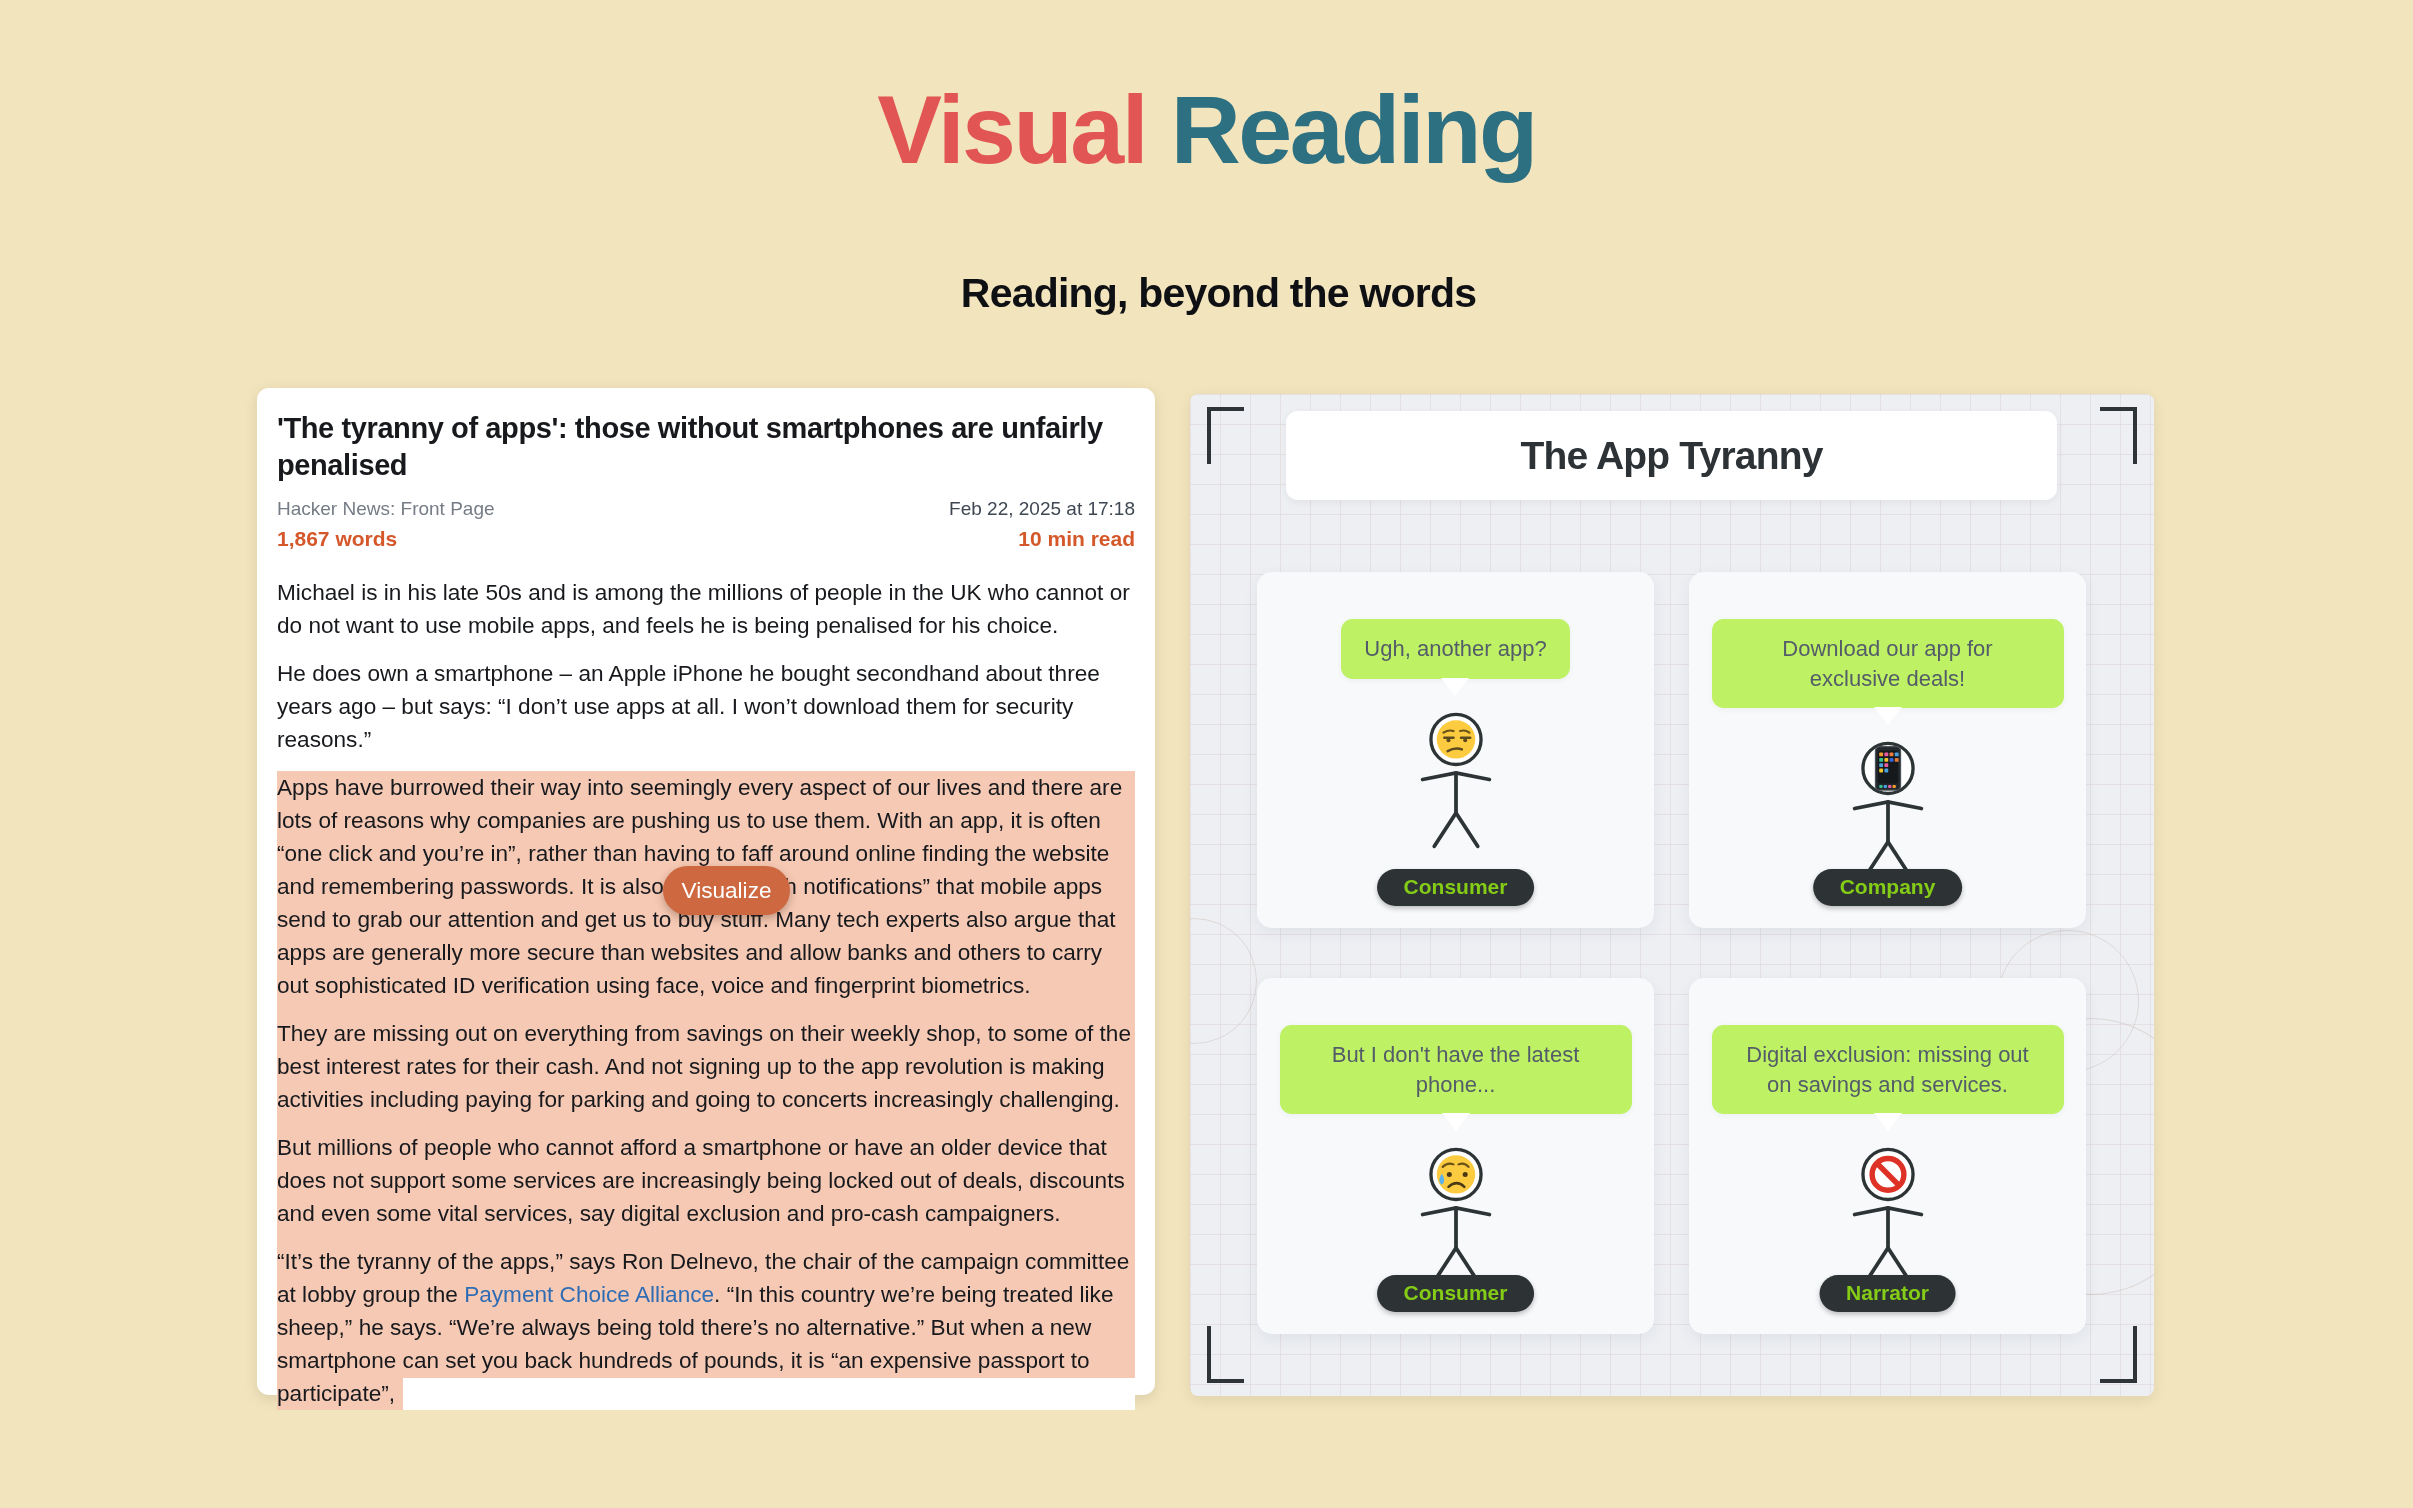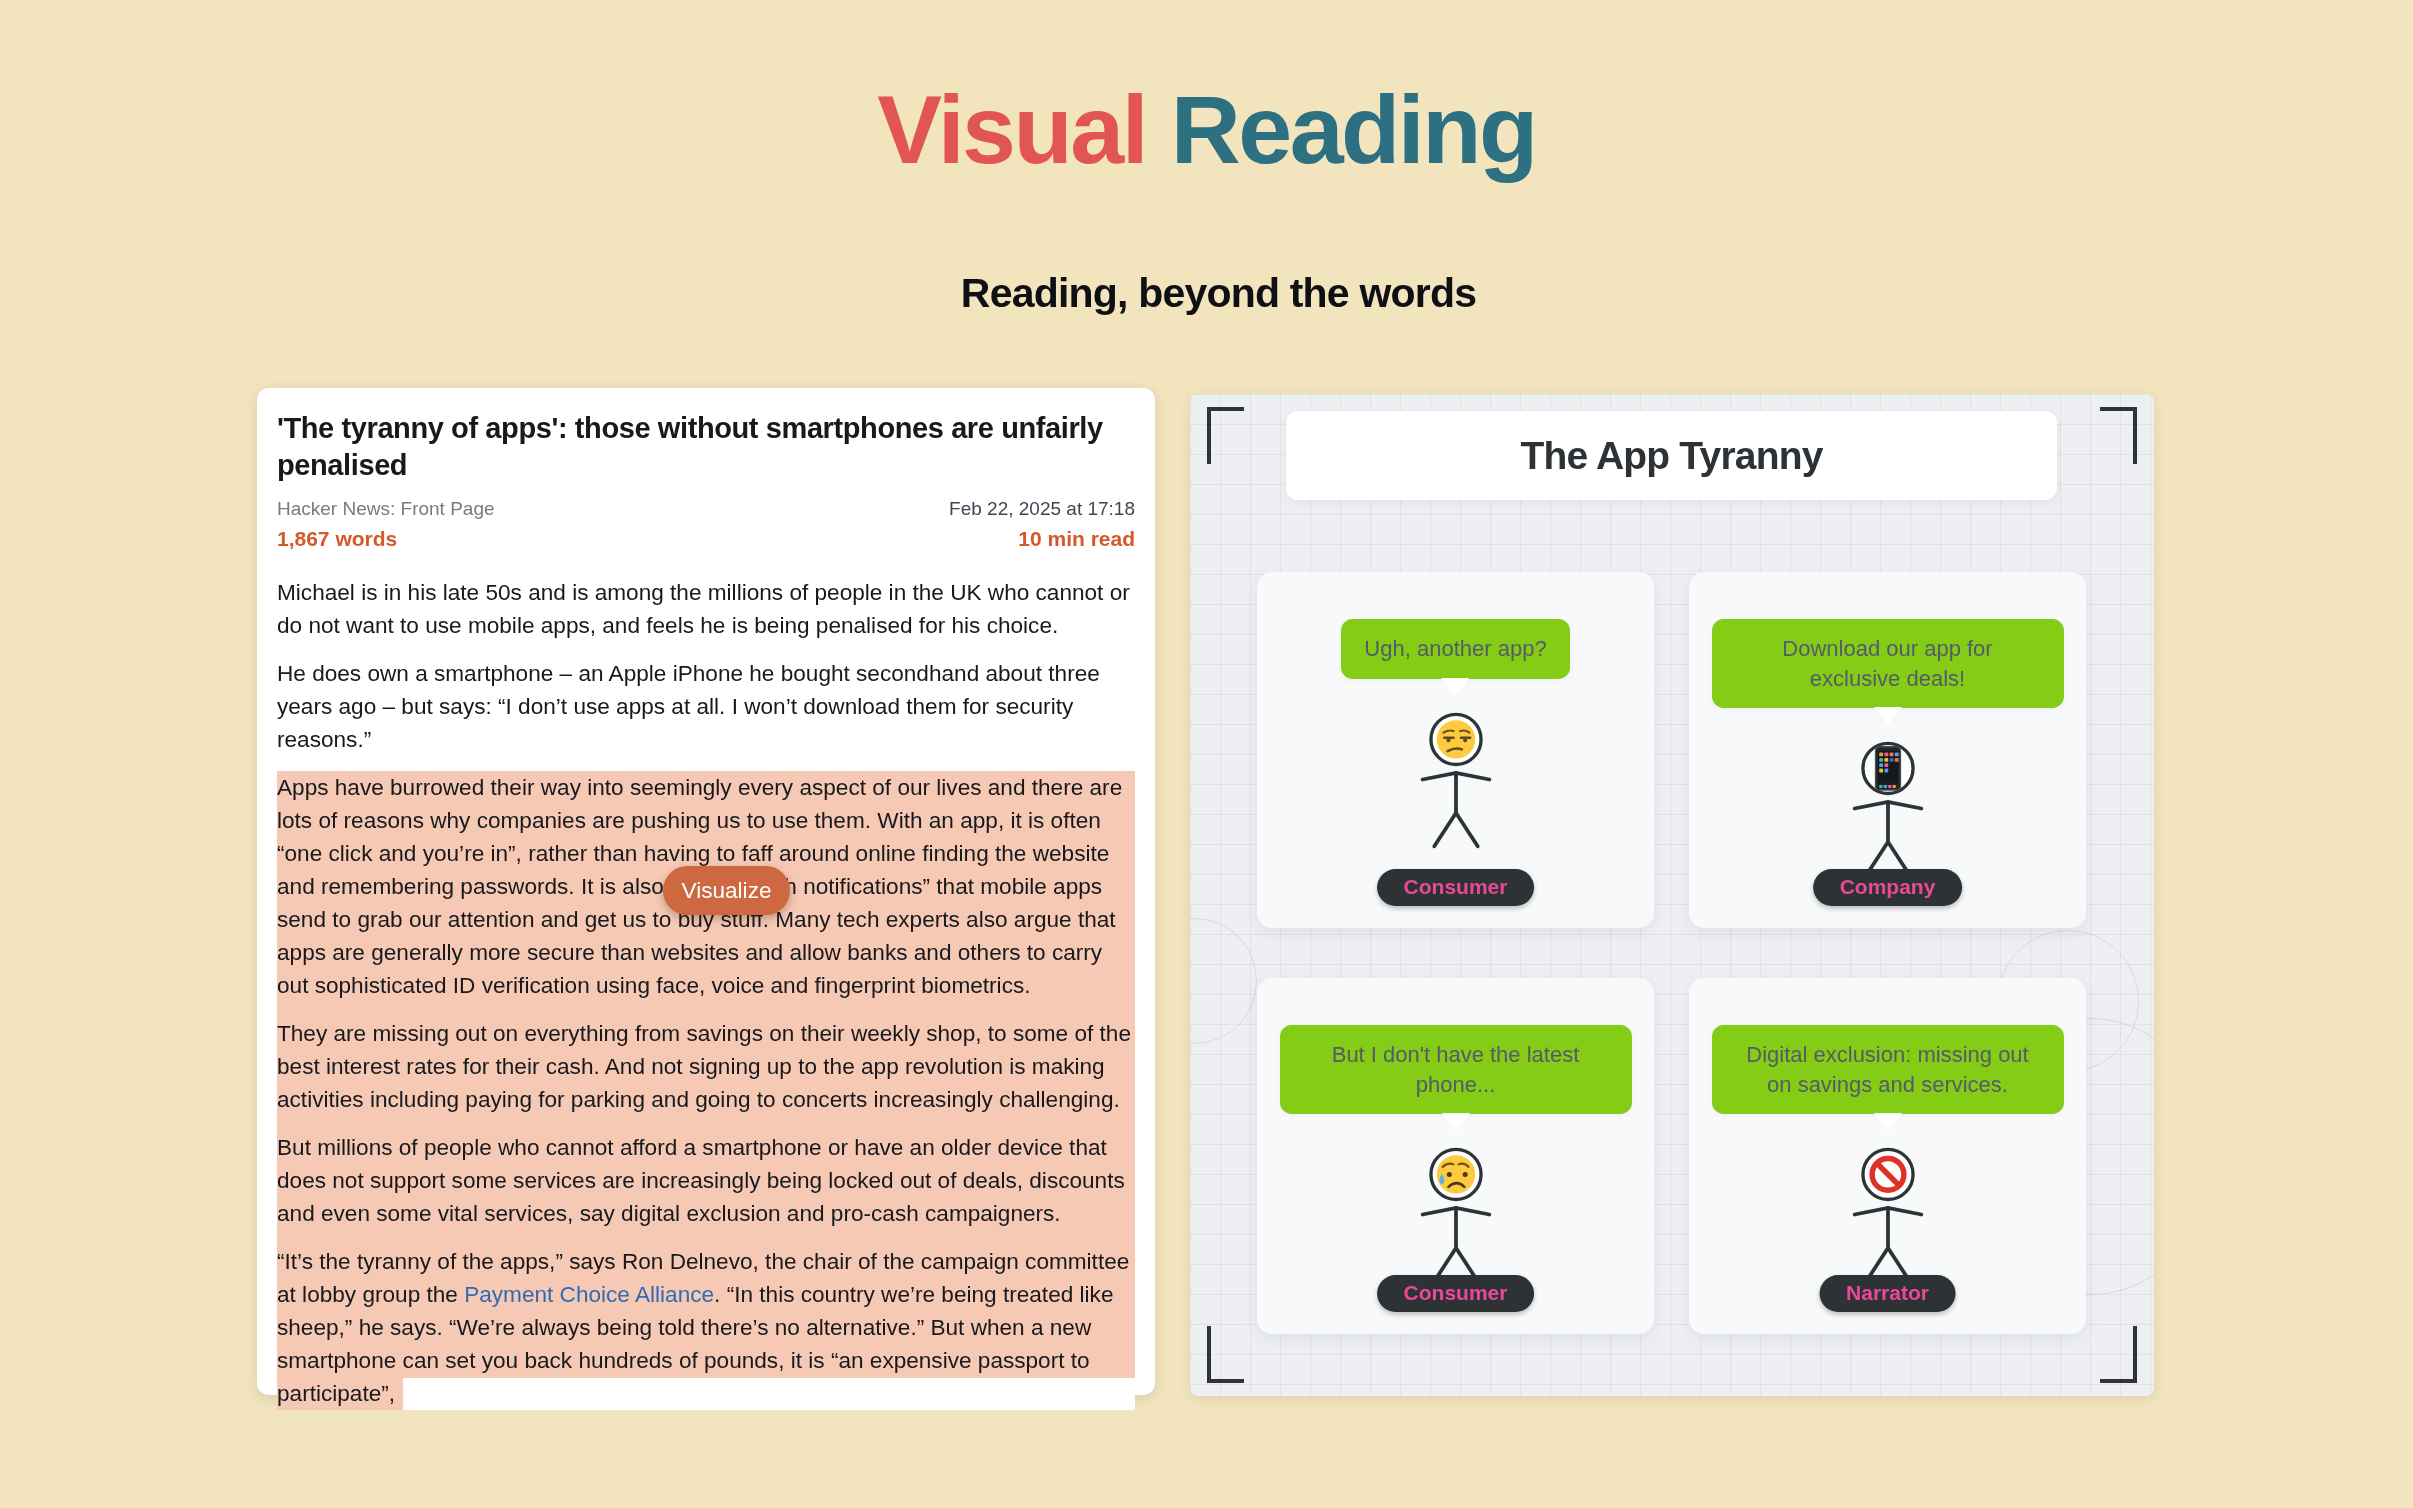--- a/index.html
+++ b/index.html
@@ -184,21 +184,21 @@
     flex-direction: column;
     align-items: center;
   }
   .bubble-wrap {
     position: relative;
     margin-top: 47px;
     max-width: 352px;
     z-index: 2;
   }
   .speech-bubble {
-    background: #84cc16;
+    background: #bef264;
     border-radius: 11.7px;
     padding: 15px 23.5px;
     font-size: 22px;
     line-height: 1.35;
     color: #535c68;
     text-align: center;
     box-shadow: 0 1.7px 6.7px rgba(0,0,0,0.04);
   }
   .bubble-tail {
     position: absolute;
@@ -213,21 +213,21 @@
   .figure-slot {
     margin-top: 32px;
     flex: 0 0 auto;
   }
   .speaker-label {
     position: absolute;
     bottom: 22px;
     left: 50%;
     transform: translateX(-50%);
     background: #2d3335;
-    color: #ec4899;
+    color: #84cc16;
     font-size: 21px;
     font-weight: 700;
     padding: 6.7px 27px;
     border-radius: 837px;
     box-shadow: 0 2.5px 5px rgba(0,0,0,0.25);
     white-space: nowrap;
   }
 </style>
 </head>
 <body>

